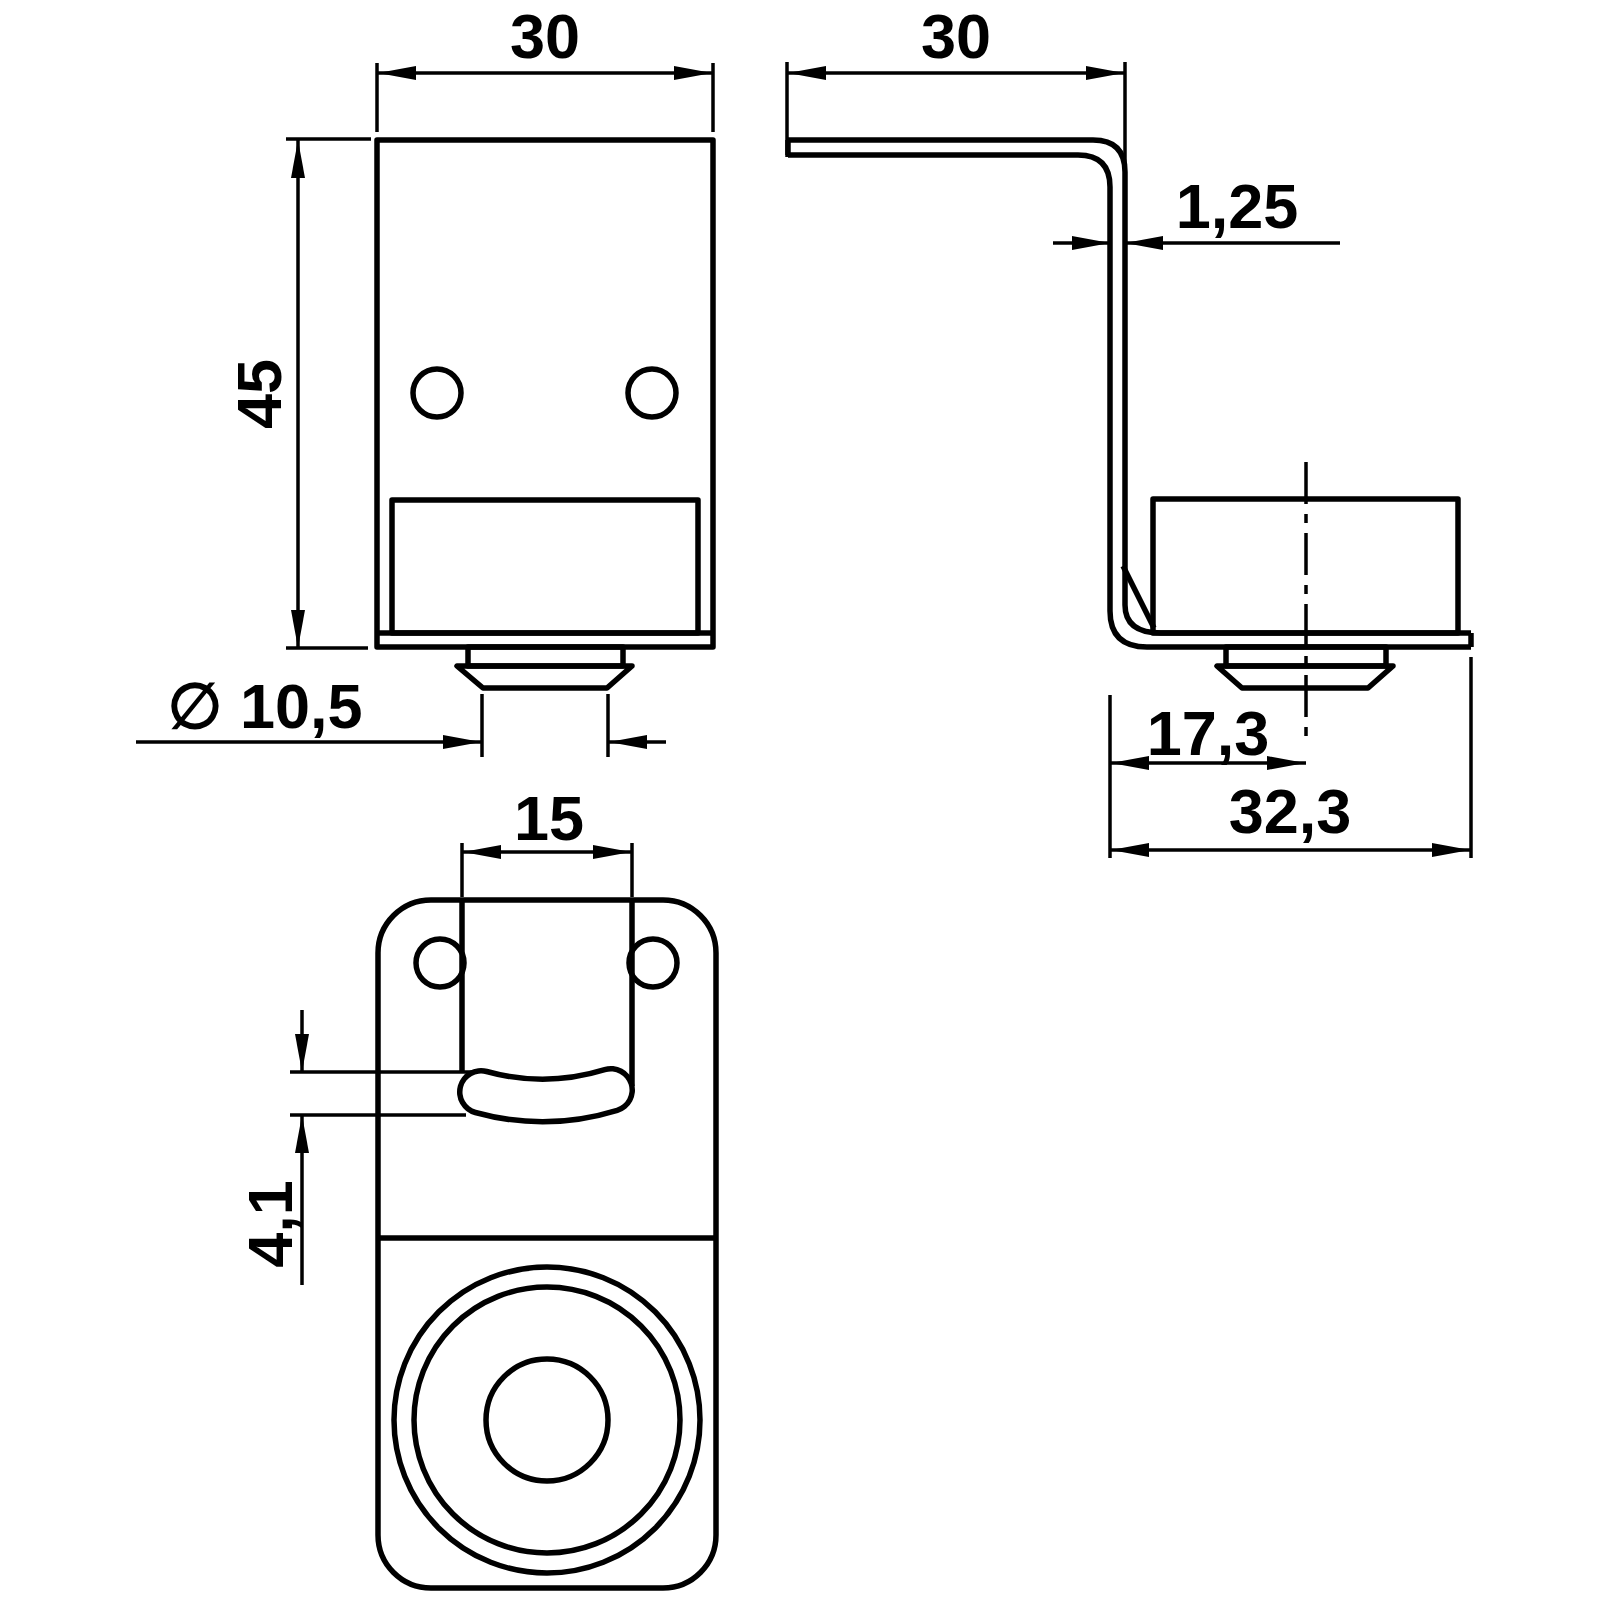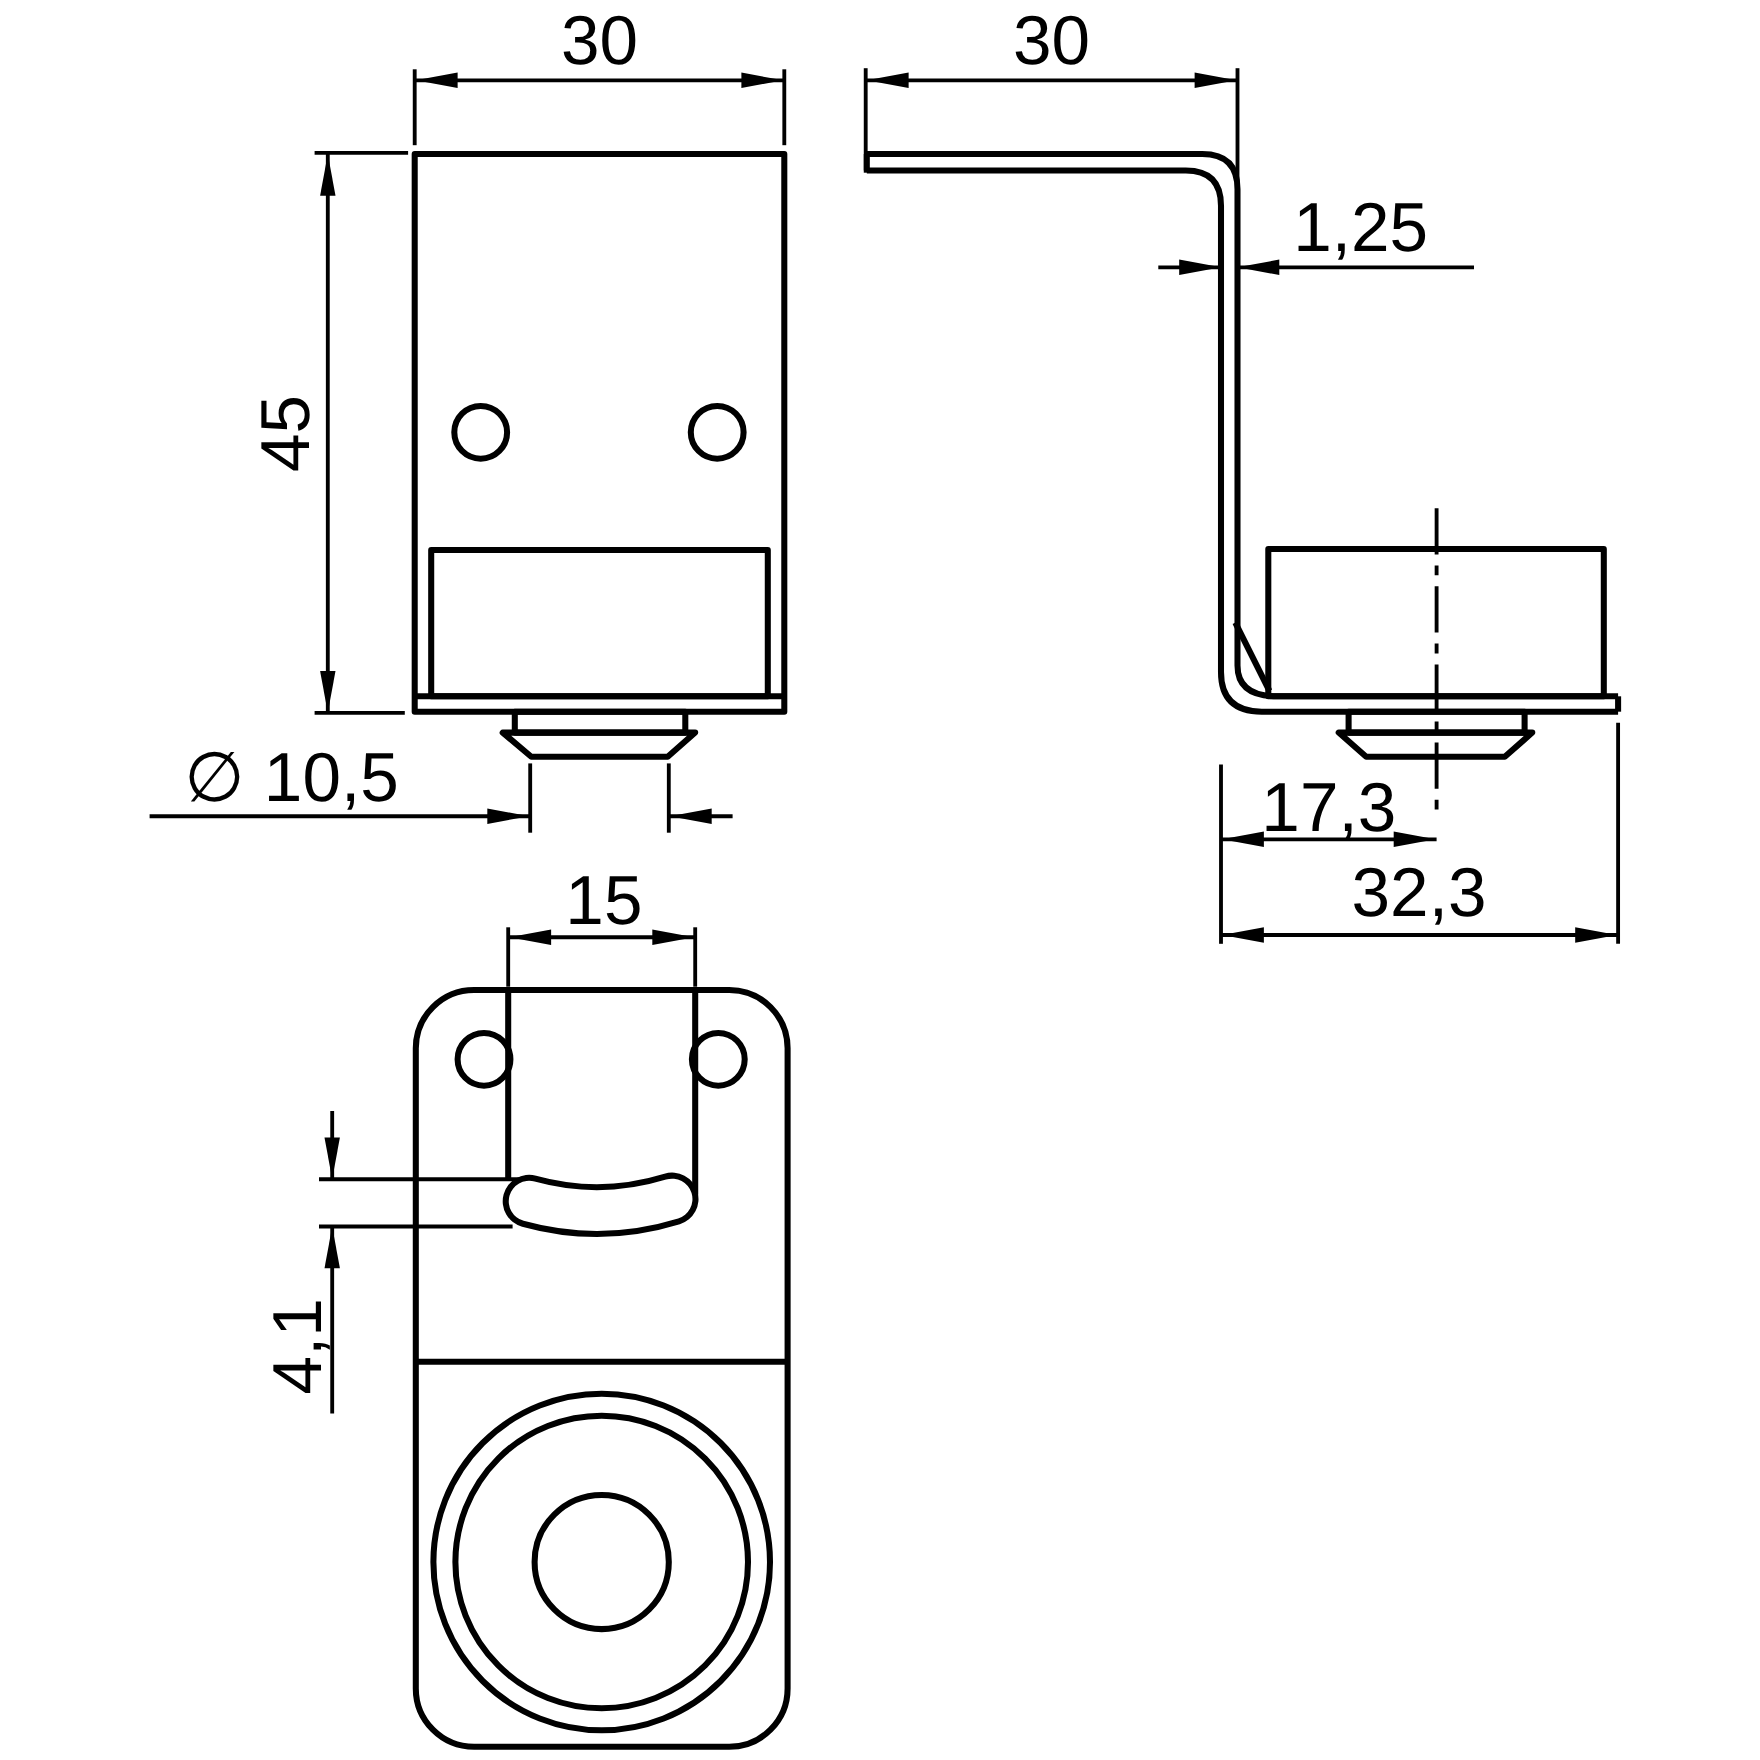--- a/index.html
+++ b/index.html
@@ -1,16 +1,16 @@
 <!DOCTYPE html>
 <html><head>
 <meta charset="utf-8">
 <style>
   html,body{margin:0;padding:0;background:#ffffff;}
-  .stage{width:1600px;height:1600px;position:relative;background:#ffffff;}
+  .stage{width:1600px;height:1600px;position:relative;background:#ffffff;font-weight:bold;}
   svg{display:block;width:1600px;height:1600px;}
   .part{fill:none;stroke:#000000;stroke-width:5.5;stroke-linejoin:round;stroke-linecap:butt;}
   .thin{fill:none;stroke:#000000;stroke-width:3.5;}
   .cline{fill:none;stroke:#000000;stroke-width:3.5;stroke-dasharray:42 10 9 10;}
   .arr{fill:#000000;stroke:none;}
   .slot-outer{fill:none;stroke:#000000;stroke-width:48;stroke-linecap:round;}
   .slot-inner{fill:none;stroke:#ffffff;stroke-width:37;stroke-linecap:round;}
   text{font-family:"Liberation Sans", sans-serif;font-size:63px;fill:#000000;}
 </style>
 </head>

